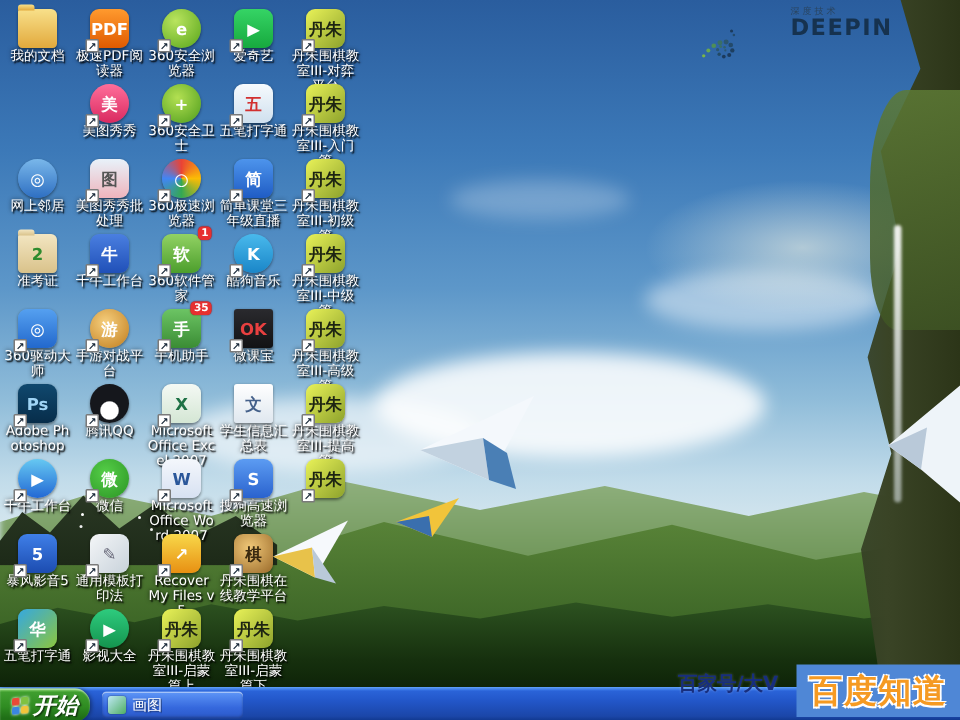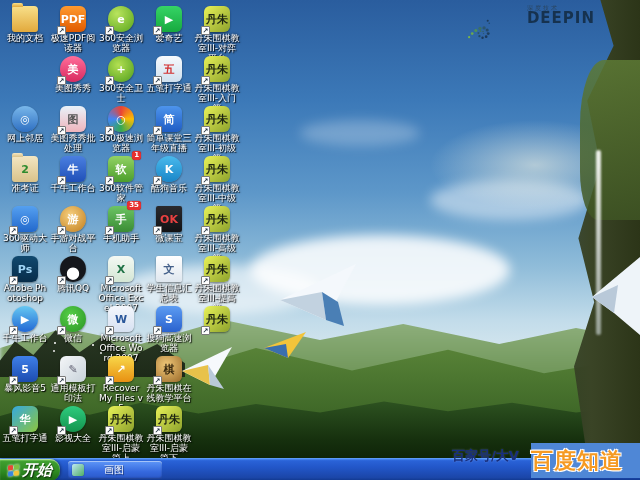--- a/index.html
+++ b/index.html
@@ -75,30 +75,30 @@
        border-radius:0 10px 10px 0;display:flex;align-items:center;justify-content:center;gap:3px;
        box-shadow:inset 0 1px 1px rgba(255,255,255,.5),1px 0 3px rgba(0,0,0,.4);cursor:pointer;}
   .win-flag{width:11px;height:11px;display:grid;grid-template-columns:5px 5px;grid-template-rows:5px 5px;
        gap:1px;transform:skewY(-6deg);filter:drop-shadow(0 0 1px #fff);}
   .win-flag i{display:block;border-radius:1px;}
   .start-label{color:#fff;font-size:15px;font-weight:bold;font-style:italic;
        text-shadow:1px 1px 1px rgba(0,0,0,.6);}
   .task-btn{position:absolute;left:68px;top:2px;width:94px;height:18px;border-radius:3px;
        background:linear-gradient(180deg,#5f97f8,#3568dd 60%,#2a58c8);
        box-shadow:inset 0 1px 0 rgba(255,255,255,.45),inset 0 -1px 2px rgba(0,0,0,.3);
-       display:flex;align-items:center;padding:0 4px;gap:20px;box-sizing:border-box;cursor:pointer;}
+       display:flex;align-items:center;padding:0 4px;gap:4px;box-sizing:border-box;cursor:pointer;}
   .task-ico{width:12px;height:12px;border-radius:2px;background:linear-gradient(135deg,#bfe8f5,#4fae62);
        box-shadow:0 0 1px #123;}
   .task-label{color:#fff;font-size:10px;white-space:nowrap;overflow:hidden;
        text-shadow:1px 1px 1px rgba(0,0,0,.5);}
   
   .src-mark{position:absolute;left:452px;top:447px;font-size:13px;font-weight:bold;color:#172e7e;
        text-shadow:0 0 2px rgba(255,255,255,.25);z-index:5;}
   .zhidao-badge{position:absolute;left:531px;top:443px;width:109px;height:35px;background:#4f87d6;
-       display:flex;align-items:center;z-index:6;}
+       display:flex;align-items:center;justify-content:center;z-index:6;}
   .zhidao-text{font-size:22px;font-weight:bold;color:#f59a23;letter-spacing:1px;
        text-shadow:-1px -1px 0 #fff,1px -1px 0 #fff,-1px 1px 0 #fff,1px 1px 0 #fff;}
 </style>
 </head>
 <body>
 
 <div class="desktop">
   <div class="sky"></div>
   <div class="cloud c4"></div>
   <div class="cloud c3"></div>

